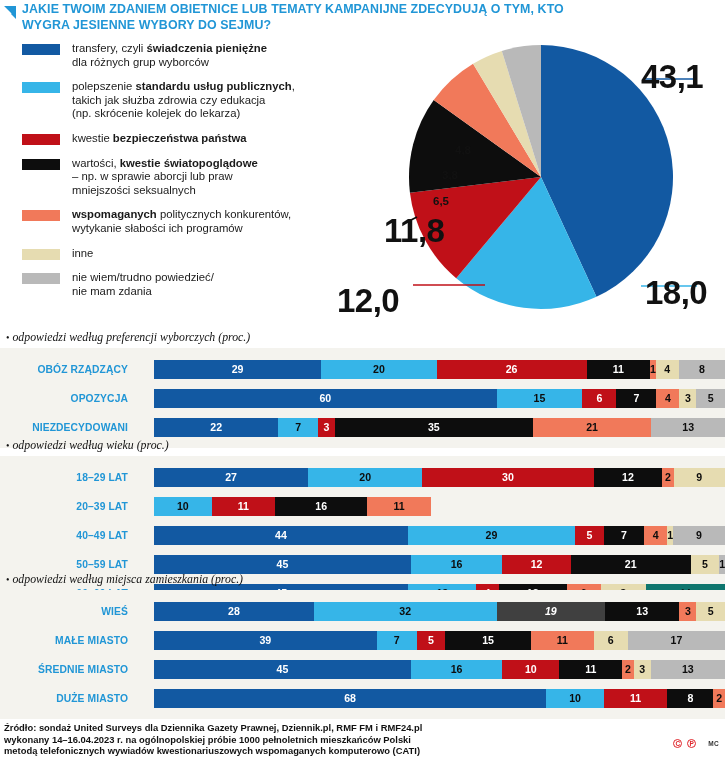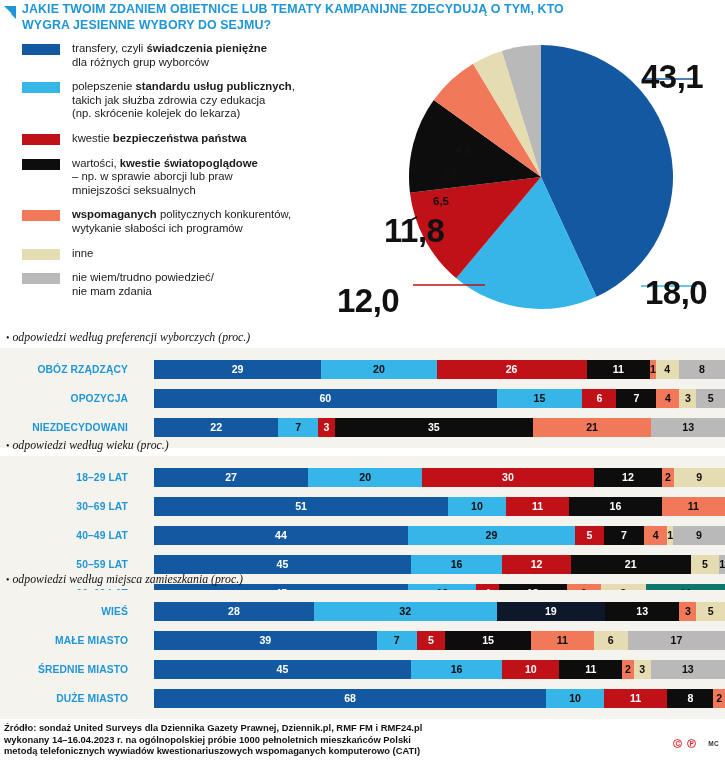--- a/index.html
+++ b/index.html
@@ -256,25 +256,22 @@
             </div>
             <div class="seg" style="background: rgb(241, 121, 90); width: 2%;">
               <span style="color: rgb(13, 13, 13);">2</span>
             </div>
             <div class="seg" style="background: rgb(230, 220, 177); width: 9%;">
               <span style="color: rgb(13, 13, 13);">9</span>
             </div>
           </div>
         </div>
         <div class="bar-row">
-          <div class="row-label" style="color: rgb(33, 150, 214);">30–69 LAT</div>
-          <div class="bar">
-            <div class="seg" style="background: rgb(18, 89, 162); width: 51.5152%;">
-              <span style="color: rgb(255, 255, 255);">51</span>
-            </div>
+          <div class="row-label" style="color: rgb(33, 150, 214);">20–39 LAT</div>
+          <div class="bar">
             <div class="seg" style="background: rgb(54, 181, 232); width: 10.101%;">
               <span style="color: rgb(13, 13, 13);">10</span>
             </div>
             <div class="seg" style="background: rgb(192, 16, 24); width: 11.1111%;">
               <span style="color: rgb(255, 255, 255);">11</span>
             </div>
             <div class="seg" style="background: rgb(13, 13, 13); width: 16.1616%;">
               <span style="color: rgb(255, 255, 255);">16</span>
             </div>
             <div class="seg" style="background: rgb(241, 121, 90); width: 11.1111%;">
@@ -387,21 +384,21 @@
       <div class="band" style="background: rgb(244, 243, 238);">
         <div class="bar-row">
           <div class="row-label" style="color: rgb(33, 150, 214);">WIEŚ</div>
           <div class="bar">
             <div class="seg" style="background: rgb(18, 89, 162); width: 28%;">
               <span style="color: rgb(255, 255, 255);">28</span>
             </div>
             <div class="seg" style="background: rgb(54, 181, 232); width: 32%;">
               <span style="color: rgb(13, 13, 13);">32</span>
             </div>
-            <div class="seg" style="background: #0f172a; width: 19%;">
+            <div class="seg" style="background: #404040; width: 19%; font-style: italic;">
               <span style="color: rgb(255, 255, 255);">19</span>
             </div>
             <div class="seg" style="background: rgb(13, 13, 13); width: 13%;">
               <span style="color: rgb(255, 255, 255);">13</span>
             </div>
             <div class="seg" style="background: rgb(241, 121, 90); width: 3%;">
               <span style="color: rgb(13, 13, 13);">3</span>
             </div>
             <div class="seg" style="background: rgb(230, 220, 177); width: 5%;">
               <span style="color: rgb(13, 13, 13);">5</span>

